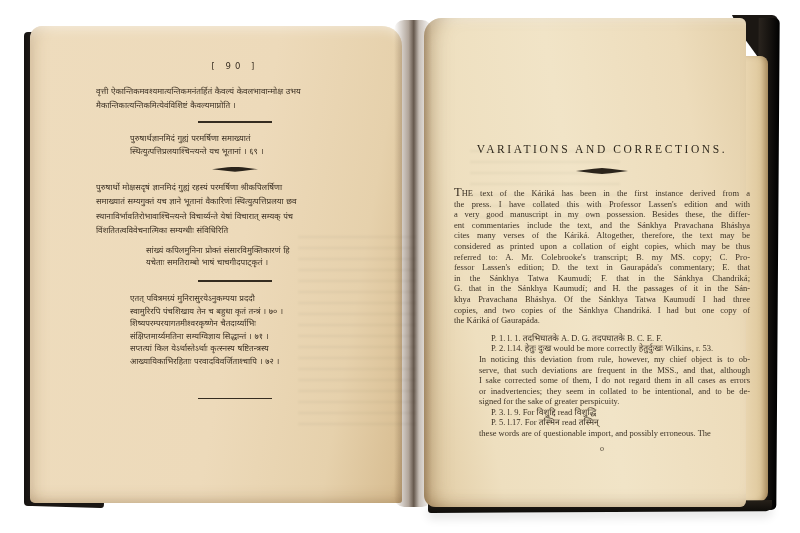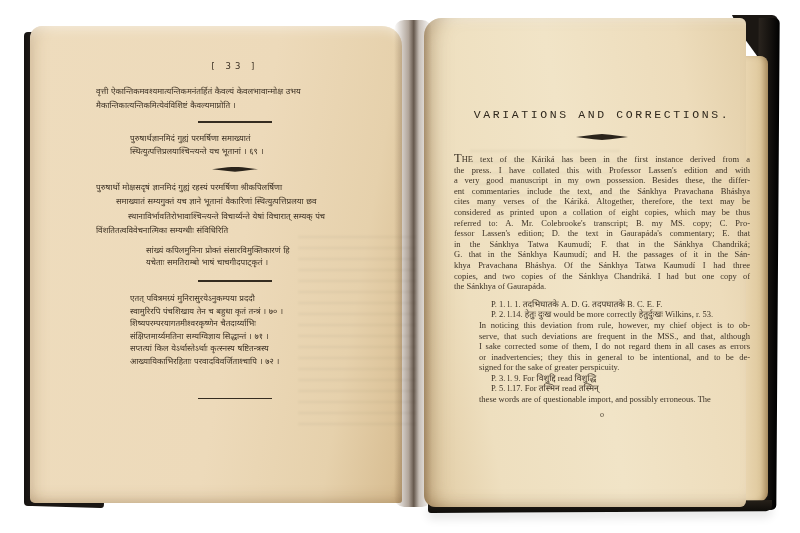--- a/index.html
+++ b/index.html
@@ -55,21 +55,21 @@
   .verse{margin-left:34px;}
   .verse2{margin-left:50px;line-height:12.2px;}
   .v3{line-height:12.6px;}
 
   .rule{height:1.6px;background:#352c20;width:74px;margin:9px auto;}
   .swell{width:46px;height:5px;background:#2b241b;margin:8px auto;
          clip-path:polygon(0 50%,34% 12%,50% 0,66% 12%,100% 50%,66% 88%,50% 100%,34% 88%);}
   .swell.title-div{width:52px;height:6px;margin:13px auto 0;}
 
   .title{font-size:11.5px;letter-spacing:2.6px;text-align:center;color:#2f281d;
-         font-family:Liberation Mono, monospace;white-space:nowrap;}
+         font-family:Liberation Serif, serif;white-space:nowrap;margin-top:35px;}
   .en{font-size:8.5px;line-height:10.6px;color:#3c3226;
       font-family:"Liberation Serif","DejaVu Sans",serif;}
   .just{text-align:justify;text-align-last:justify;}
   .para{margin-top:13px;}
   .opening::first-letter{font-size:12.5px;}
   .corr{margin-top:7px;margin-left:25px;}
   .pind{padding-left:12px;}
   .sig{text-align:center;font-size:8px;margin-top:5px;color:#4a4033;}
 
   .mt6{margin-top:6px;} .mt10{margin-top:10px;} .mt12{margin-top:12px;} .mt30{margin-top:30px;}
@@ -82,35 +82,35 @@
   <div class="cover-left"></div>
   <div class="cover-corner-tr"></div>
   <div class="cover-right"></div>
   <div class="underpage-right"></div>
   <div class="cover-bottom-right"></div>
   <div class="cover-bottom-left"></div>
 
   <div class="page-left">
     <div class="ghost g1"></div>
     <div class="lp-text">
-      <div class="dev dev-header">[ 33 ]</div>
+      <div class="dev dev-header">[ 90 ]</div>
 
       <div class="dev">वृत्ती ऐकान्तिकमवश्यमात्यन्तिकमनंतर्हितं कैवल्यं केवलभावान्मोक्ष उभय</div>
       <div class="dev">मैकान्तिकात्यन्तिकमित्येवंविशिष्टं कैवल्यमाप्नोति ।</div>
 
       <div class="rule"></div>
 
       <div class="dev verse">पुरुषार्थज्ञानमिदं गुह्यं परमर्षिणा समाख्यातं</div>
       <div class="dev verse">स्थित्युत्पत्तिप्रलयाश्चिन्त्यन्ते यच भूतानां । ६९ ।</div>
 
       <div class="swell"></div>
 
       <div class="dev" style="line-height:14.6px;">पुरुषार्थो मोक्षसदृषं ज्ञानमिदं गुह्यं रहस्यं परमर्षिणा श्रीकपिलर्षिणा</div>
-      <div class="dev" style="line-height:14.6px;margin-left:20px;">समाख्यातं सम्यगुक्तं यच ज्ञाने भूतानां वैकारिणां स्थित्युत्पत्तिप्रलया छव</div>
-      <div class="dev" style="line-height:14.6px;margin-left:32px;">स्थानाविर्भावतिरोभावाश्चिन्त्यन्ते विचार्य्यन्ते येषां विचारात् सम्यक् पंच</div>
+      <div class="dev" style="line-height:14.6px;">समाख्यातं सम्यगुक्तं यच ज्ञाने भूतानां वैकारिणां स्थित्युत्पत्तिप्रलया छव</div>
+      <div class="dev" style="line-height:14.6px;">स्थानाविर्भावतिरोभावाश्चिन्त्यन्ते विचार्य्यन्ते येषां विचारात् सम्यक् पंच</div>
       <div class="dev" style="line-height:14.6px;">विंशतितत्वविवेचनात्मिका सम्यग्धीः संविधिरिति</div>
 
       <div class="dev verse2 mt6">सांख्यं कपिलमुनिना प्रोक्तं संसारविमुक्तिकारणं हि</div>
       <div class="dev verse2">यचेताः समतिराम्बो भाषं चाचगीदपाट्कृतं ।</div>
 
       <div class="rule mt12"></div>
 
       <div class="dev verse v3 mt10">एतत् पवित्रमग्र्यं मुनिरासुरयेऽनुकम्पया प्रददौ</div>
       <div class="dev verse v3">स्वामुरिरपि पंचशिखाय तेन च बहुधा कृतं तन्त्रं । ७० ।</div>
       <div class="dev verse v3">शिष्यपरम्परयागतमीश्वरकृष्णेन चैतदार्य्याभिः</div>
@@ -134,30 +134,30 @@
         <div class="en just">a very good manuscript in my own possession. Besides these, the differ-</div>
         <div class="en just">ent commentaries include the text, and the Sánkhya Pravachana Bháshya</div>
         <div class="en just">cites many verses of the Káriká. Altogether, therefore, the text may be</div>
         <div class="en just">considered as printed upon a collation of eight copies, which may be thus</div>
         <div class="en just">referred to: A. Mr. Colebrooke's transcript; B. my MS. copy; C. Pro-</div>
         <div class="en just">fessor Lassen's edition; D. the text in Gaurapáda's commentary; E. that</div>
         <div class="en just">in the Sánkhya Tatwa Kaumudí; F. that in the Sánkhya Chandriká;</div>
         <div class="en just">G. that in the Sánkhya Kaumudí; and H. the passages of it in the Sán-</div>
         <div class="en just">khya Pravachana Bháshya. Of the Sánkhya Tatwa Kaumudí I had three</div>
         <div class="en just">copies, and two copies of the Sánkhya Chandriká. I had but one copy of</div>
-        <div class="en">the Sánkhya of Gaurapáda.</div>
+        <div class="en">the Káriká of Gaurapáda.</div>
       </div>
 
       <div class="corr">
         <div class="en pind">P. 1. l. 1. तदभिघातके A. D. G.   तदपघातके B. C. E. F.</div>
         <div class="en pind">P. 2. l.14. हेतुः दुःख would be more correctly हेतुर्दुःखः Wilkins, r. 53.</div>
         <div class="en just">In noticing this deviation from rule, however, my chief object is to ob-</div>
         <div class="en just">serve, that such deviations are frequent in the MSS., and that, although</div>
         <div class="en just">I sake corrected some of them, I do not regard them in all cases as errors</div>
-        <div class="en just">or inadvertencies; they this in general to be intentional, and to be de-</div>
+        <div class="en just">or inadvertencies; they seem in collated to be intentional, and to be de-</div>
         <div class="en">signed for the sake of greater perspicuity.</div>
         <div class="en pind">P. 3. l. 9. For विशुद्दि read विशुद्धि</div>
         <div class="en pind">P. 5. l.17. For तस्भिन read तस्मिन्</div>
         <div class="en">these words are of questionable import, and possibly erroneous. The</div>
       </div>
 
       <div class="sig">o</div>
     </div>
   </div>
 

